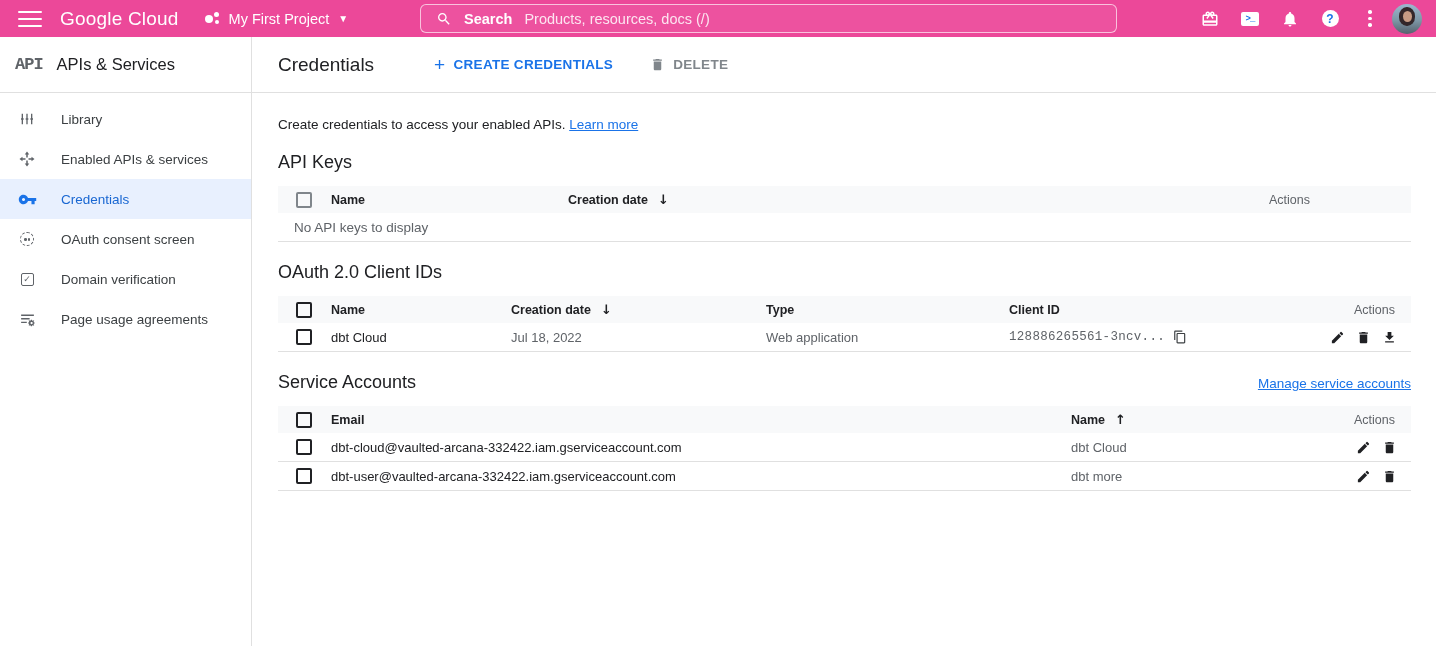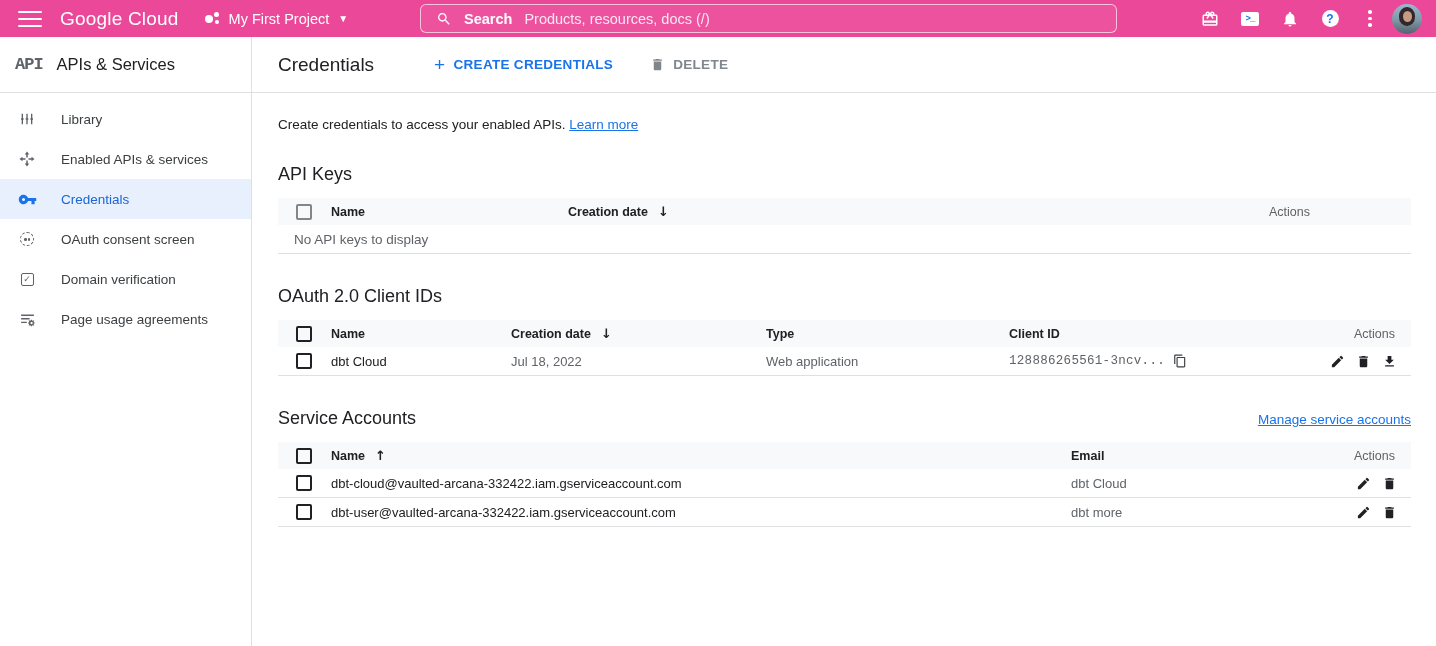--- a/index.html
+++ b/index.html
@@ -78,21 +78,21 @@
   .btn { display:flex; align-items:center; font-size:13.5px; font-weight:700;
          letter-spacing:.3px; cursor:pointer; }
   .btn-create { color:#1a73e8; margin-left:60px; }
   .btn-create .plus { font-size:19px; font-weight:400; margin-right:8px; line-height:1; }
   .btn-delete { color:#80868b; margin-left:37px; }
   .btn-delete svg { fill:#80868b; margin-right:8px; }
 
   .content { padding:24px 25px 0 26px; }
   .intro { font-size:13.5px; color:#202124; }
   .link { color:#1a73e8; text-decoration:underline; cursor:pointer; }
-  .section-title { font-size:18px; font-weight:400; color:#202124; margin-top:32px; margin-bottom:13px; }
+  .section-title { font-size:18px; font-weight:400; color:#202124; margin-top:20px; margin-bottom:13px; }
   .section-row { display:flex; justify-content:space-between; align-items:baseline; }
   .section-row .link { font-size:13.5px; }
 
   .thead { background:#f8f9fa; height:27px; display:grid; align-items:center;
            font-size:12.5px; font-weight:700; color:#202124; }
   .trow  { height:29px; display:grid; align-items:center; font-size:13px;
            border-bottom:1px solid #e0e0e0; }
   .grid-api   { grid-template-columns:53px 237px 340px 1fr 85px; }
   .grid-oauth { grid-template-columns:53px 180px 255px 243px 1fr 110px; }
   .grid-sa    { grid-template-columns:53px 1fr 250px 90px; }
@@ -293,24 +293,24 @@
         </div>
       </div>
 
       <div class="section-row">
         <div class="section-title">Service Accounts</div>
         <span class="link">Manage service accounts</span>
       </div>
       <div>
         <div class="thead grid-sa">
           <span class="cb"></span>
+          <span>Email</span>
           <span>
             <span>Name</span><span class="sort-arrow">↑</span>
           </span>
-          <span>Email</span>
           <span class="col-actions">Actions</span>
         </div>
         <div class="trow grid-sa">
           <span class="cb"></span>
           <span>dbt-cloud@vaulted-arcana-332422.iam.gserviceaccount.com</span>
           <span class="muted">dbt Cloud</span>
           <span class="row-actions">
             <svg width="15" height="15" viewBox="0 0 24 24">
                 <path d="M3 17.25V21h3.75L17.81 9.94l-3.75-3.75L3 17.25zM20.71 7.04c.39-.39.39-1.02 0-1.41l-2.34-2.34a.9959.9959 0 0 0-1.41 0l-1.83 1.83 3.75 3.75 1.83-1.83z"></path>
               </svg>

